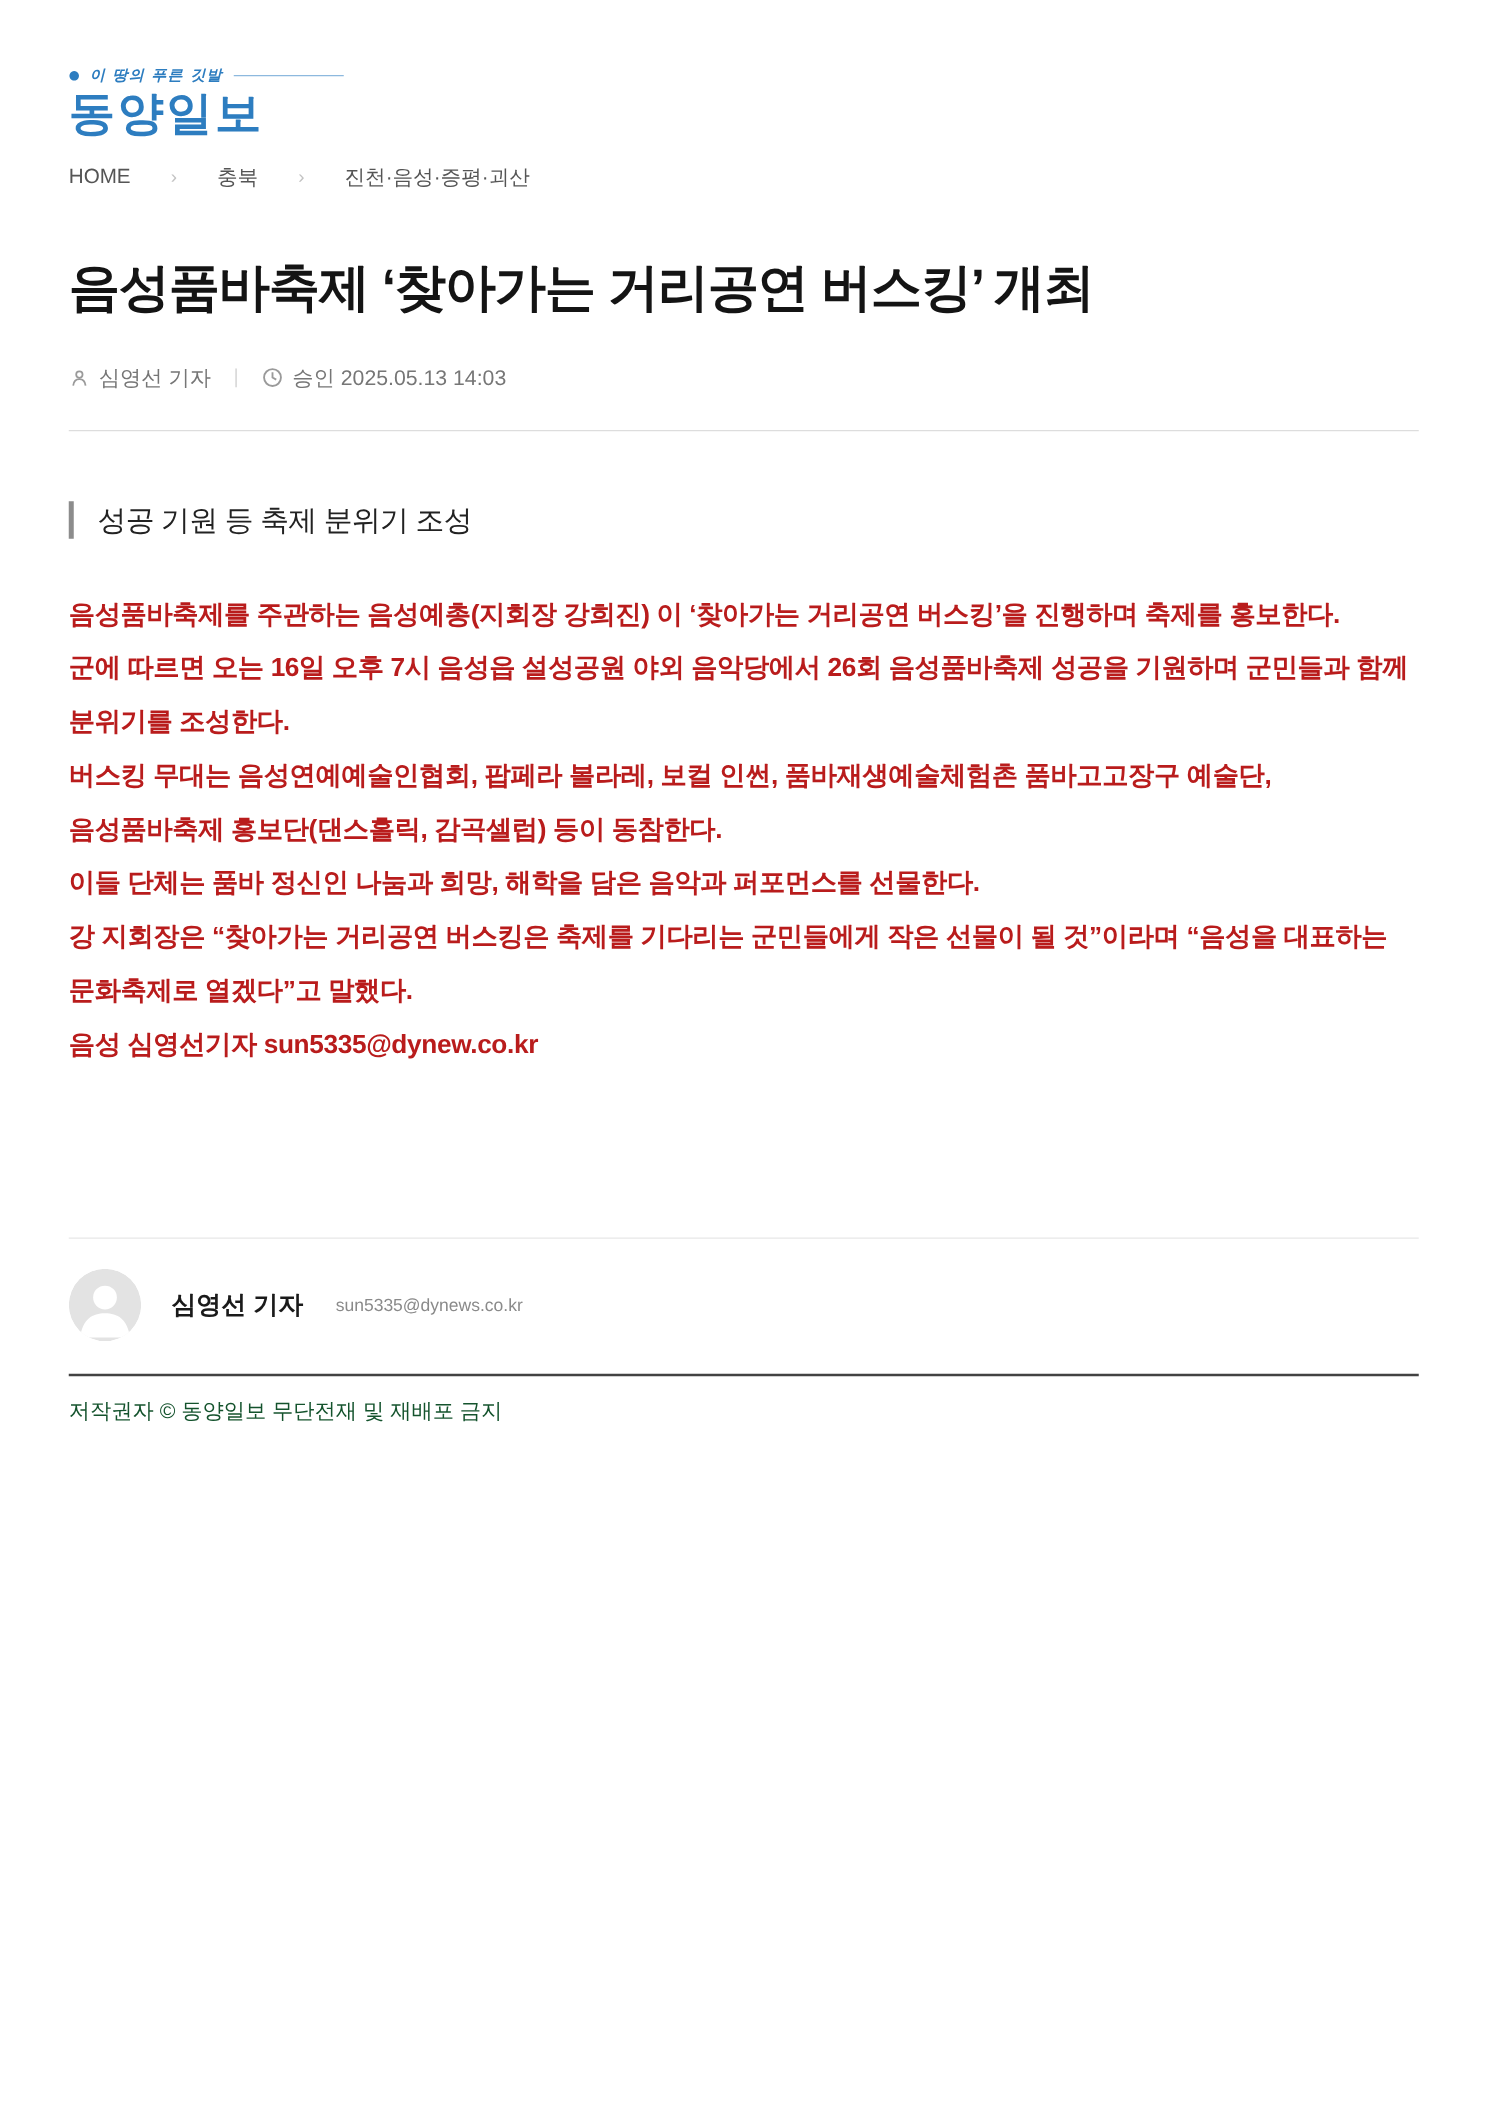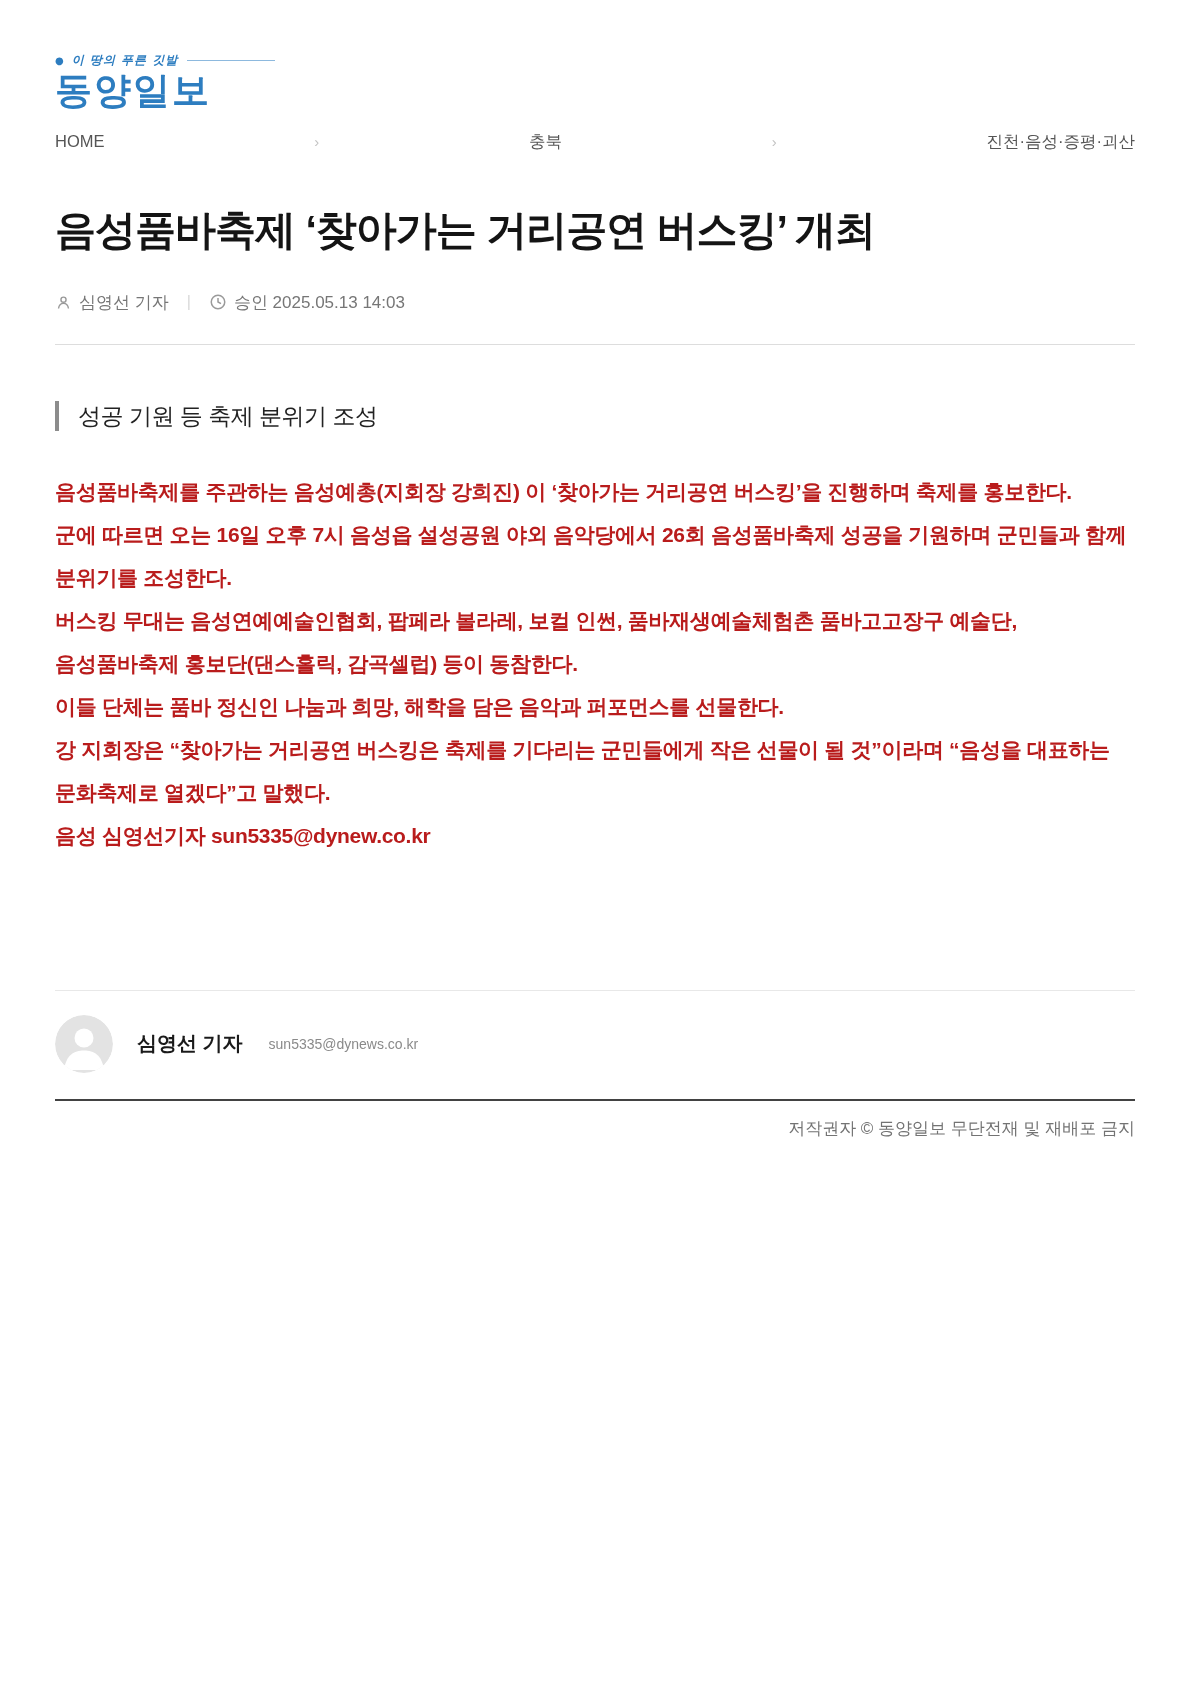--- a/index.html
+++ b/index.html
@@ -23,21 +23,21 @@
   .logo-slogan .bullet { font-size: 10px; font-style: normal; }
   .logo-slogan .slogan-line { width: 88px; border-top: 1.5px solid #8db9de; margin-left: 2px; }
   .logo-text {
     color: #2d7dc0; font-size: 37px; font-weight: 700; letter-spacing: 2px;
     line-height: 1.15; margin-top: 1px;
   }
 
   
   .breadcrumb {
     margin-top: 18px; display: flex; align-items: center; gap: 32px;
-    font-size: 16.5px; color: #555; justify-content: space-between;
+    font-size: 16.5px; color: #555;
   }
   .breadcrumb .crumb { cursor: pointer; }
   .breadcrumb .sep { color: #c3c3c3; font-size: 15px; }
 
   
   .article-title {
     margin-top: 51px;
     font-size: 41px; font-weight: 800; color: #141414;
     letter-spacing: -1px; line-height: 1.3;
   }
@@ -74,22 +74,22 @@
   .author-avatar {
     width: 58px; height: 58px; border-radius: 50%; overflow: hidden; flex: 0 0 auto;
   }
   .author-name { font-size: 20px; font-weight: 800; color: #1a1a1a; cursor: pointer; }
   .author-email { font-size: 14px; color: #8a8a8a; margin-left: 2px; cursor: pointer; }
 
   .divider-dark { border: none; border-top: 2px solid #424242; margin: 0; }
 
   
   .copyright {
-    margin-top: 16px; text-align: right;
-    font-size: 17px; color: #737373;
+    margin-top: 16px; 
+    font-size: 17px; color: #14532d;
   }
 </style>
 </head>
 <body>
 
 <div class="container">
 
   
   <div class="logo-block">
     <div class="logo-slogan">

